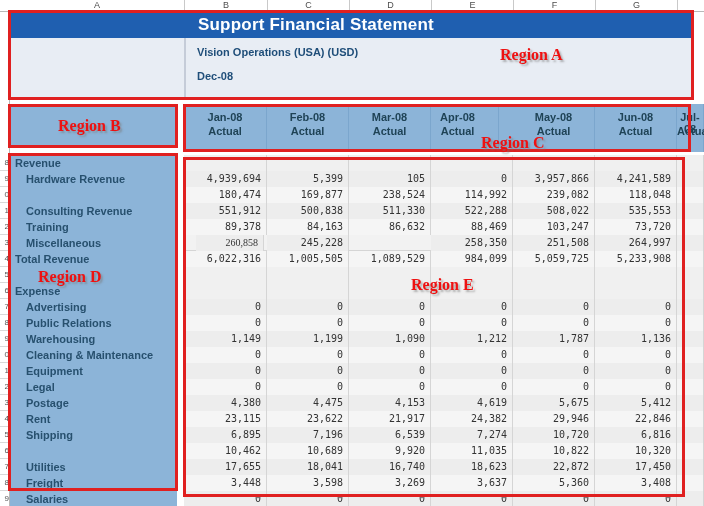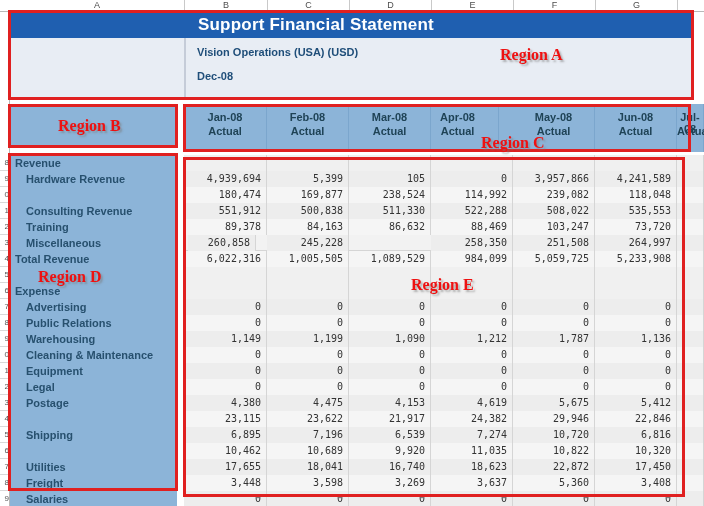--- a/index.html
+++ b/index.html
@@ -240,20 +240,21 @@
       <div class="label-cell lvl0" style="top: 96px;">Total Revenue</div>
       <div class="label-cell lvl0" style="top: 112px;"></div>
       <div class="label-cell lvl0" style="top: 128px;">Expense</div>
       <div class="label-cell lvl1" style="top: 144px;">Advertising</div>
       <div class="label-cell lvl1" style="top: 160px;">Public Relations</div>
       <div class="label-cell lvl1" style="top: 176px;">Warehousing</div>
       <div class="label-cell lvl1" style="top: 192px;">Cleaning &amp; Maintenance</div>
       <div class="label-cell lvl1" style="top: 208px;">Equipment</div>
       <div class="label-cell lvl1" style="top: 224px;">Legal</div>
       <div class="label-cell lvl1" style="top: 240px;">Postage</div>
+      <div class="label-cell lvl1" style="top: 256px;">Rent</div>
       <div class="label-cell lvl1" style="top: 272px;">Shipping</div>
       <div class="label-cell lvl1" style="top: 304px;">Utilities</div>
       <div class="label-cell lvl1" style="top: 320px;">Freight</div>
       <div class="label-cell lvl1" style="top: 336px;">Salaries</div>
     </div>
 
   <div id="datagrid">
       <div class="data-row blank" style="top: 0px;">
         <div class="data-cell" style="left: 0px; width: 83px;"></div>
         <div class="data-cell" style="left: 83px; width: 82px;"></div>
@@ -293,21 +294,21 @@
       <div class="data-row" style="top: 64px;">
         <div class="data-cell" style="left: 0px; width: 83px;">89,378</div>
         <div class="data-cell" style="left: 83px; width: 82px;">84,163</div>
         <div class="data-cell" style="left: 165px; width: 82px;">86,632</div>
         <div class="data-cell" style="left: 247px; width: 82px;">88,469</div>
         <div class="data-cell" style="left: 329px; width: 82px;">103,247</div>
         <div class="data-cell" style="left: 411px; width: 82px;">73,720</div>
         <div class="data-cell" style="left: 493px; width: 27px;"></div>
       </div>
       <div class="data-row alt" style="top: 80px;">
-        <div class="data-cell" style="left: 4px; width: 68px;">260,858</div>
+        <div class="data-cell" style="left: 12px; width: 68px; font-family: Liberation Serif, serif;">260,858</div>
         <div class="data-cell" style="left: 83px; width: 82px;">245,228</div>
         <div class="data-cell" style="left: 165px; width: 82px; margin-top: 36px;">252,938</div>
         <div class="data-cell" style="left: 247px; width: 82px;">258,350</div>
         <div class="data-cell" style="left: 329px; width: 82px;">251,508</div>
         <div class="data-cell" style="left: 411px; width: 82px;">264,997</div>
         <div class="data-cell" style="left: 493px; width: 27px;"></div>
       </div>
       <div class="data-row" style="top: 96px;">
         <div class="data-cell" style="left: 0px; width: 83px;">6,022,316</div>
         <div class="data-cell" style="left: 83px; width: 82px;">1,005,505</div>

